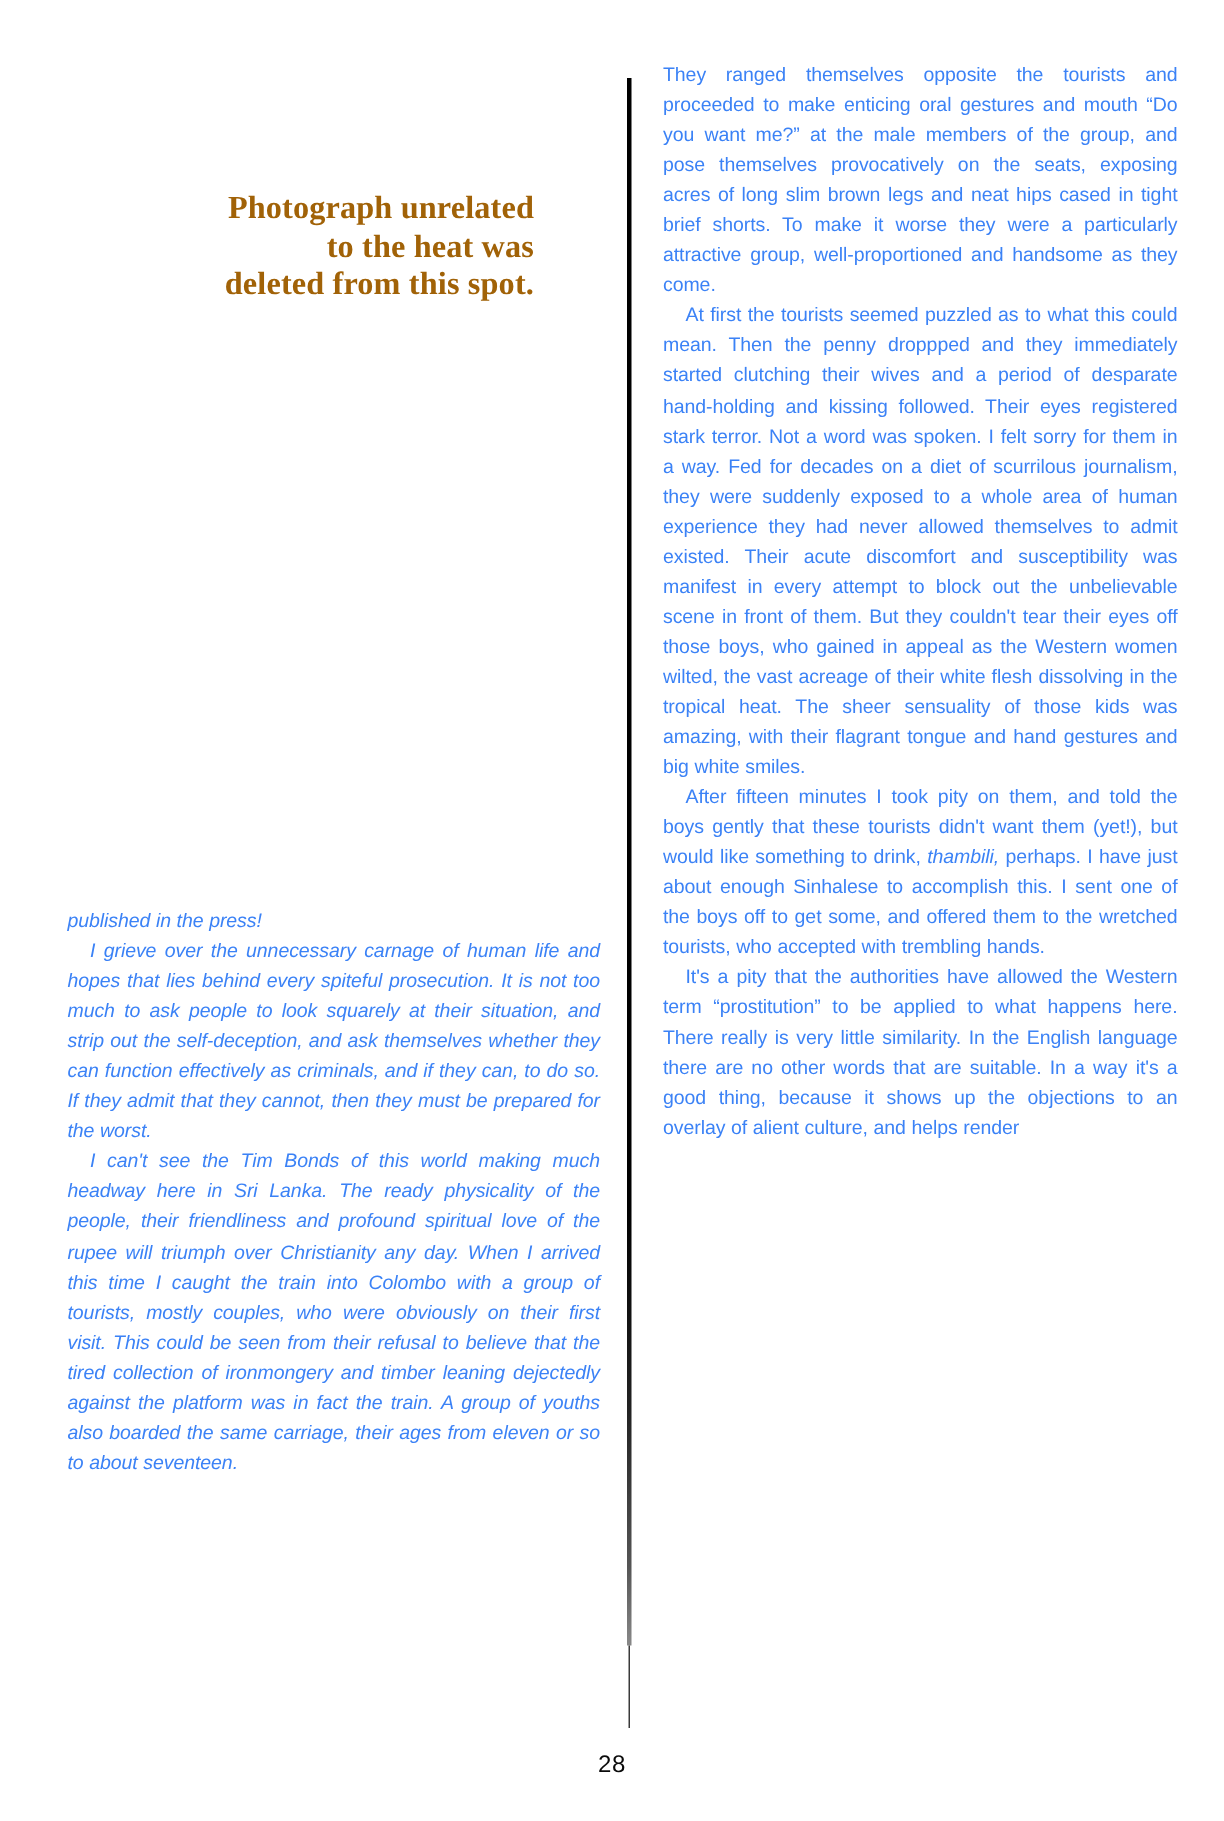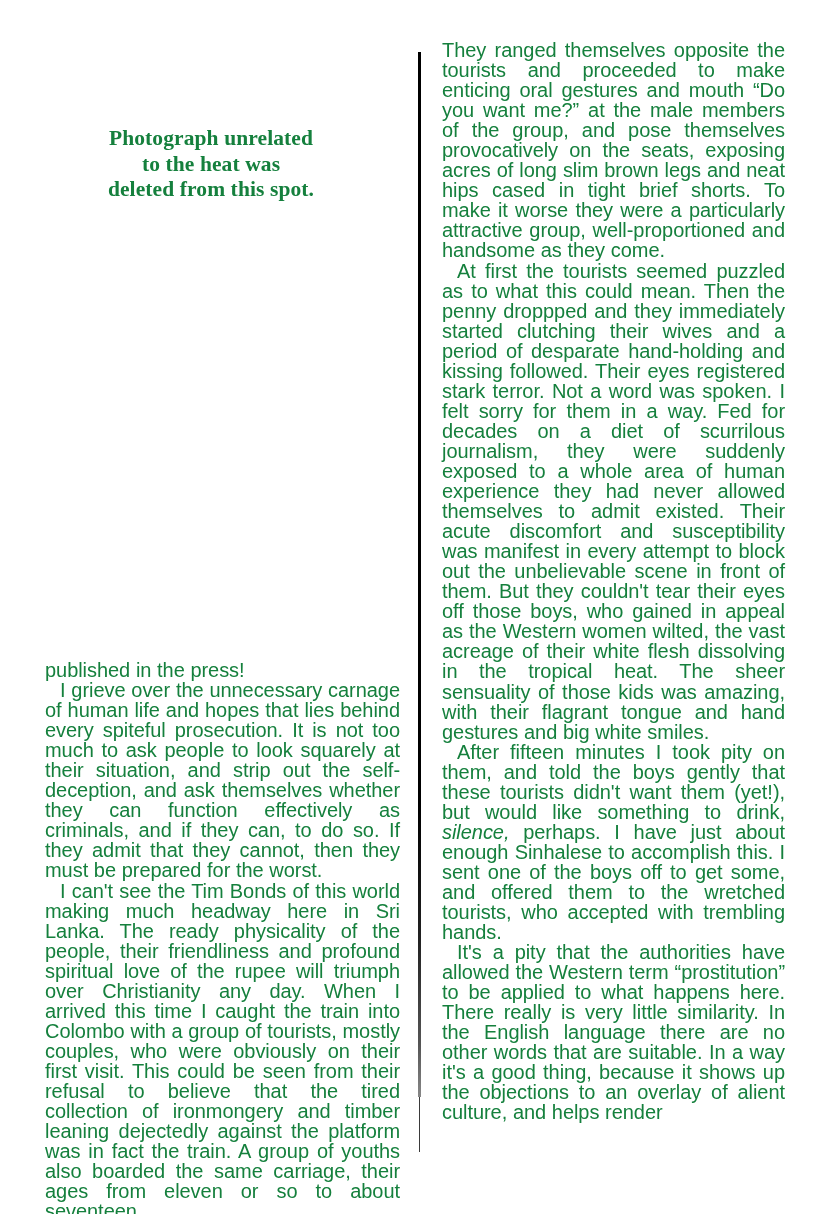--- a/index.html
+++ b/index.html
@@ -19,30 +19,31 @@
 
   .page {
     position: absolute;
     inset: 0;
   }
 
   
   .col {
     position: absolute;
     text-align: justify;
-    font-size: 20px;
+    font-size: 13px;
     line-height: 20.05px;
     letter-spacing: -0.05px;
     word-spacing: 0.2px;
-    color: #15803d;
+    color: #3b82f6;
   }
   .col-left {
     left: 45px;
-    top: 660px;
+    top: 604px;
     width: 355px;
+    font-style: italic;
   }
   .col-right {
     left: 442px;
     top: 40px;
     width: 343px;
   }
 
   .col p {
     margin: 0;
     text-align: justify;
@@ -79,26 +80,26 @@
     height: 55px;
     background: #3a3a3a;
   }
 
   
   .notice {
     position: absolute;
     left: 66px;
     top: 126px;
     width: 290px;
-    text-align: center;
+    text-align: right;
     font-family: "Liberation Serif", serif;
     font-weight: bold;
     font-size: 21.5px;
     line-height: 25.5px;
-    color: #15803d;
+    color: #a16207;
     letter-spacing: 0.1px;
   }
   .notice div {
     white-space: nowrap;
   }
 
   
   .folio {
     position: absolute;
     left: 0;
@@ -126,18 +127,19 @@
 
   <div class="col col-left">
       <p>published in the press!</p>
       <p class="indent">I grieve over the unnecessary carnage of human life and hopes that lies behind every spiteful prosecution. It is not too much to ask people to look squarely at their situation, and strip out the self-deception, and ask themselves whether they can function effectively as criminals, and if they can, to do so. If they admit that they cannot, then they must be prepared for the worst.</p>
       <p class="indent">I can't see the Tim Bonds of this world making much headway here in Sri Lanka. The ready physicality of the people, their friendliness and profound spiritual love of the rupee will triumph over Christianity any day. When I arrived this time I caught the train into Colombo with a group of tourists, mostly couples, who were obviously on their first visit. This could be seen from their refusal to believe that the tired collection of ironmongery and timber leaning dejectedly against the platform was in fact the train. A group of youths also boarded the same carriage, their ages from eleven or so to about seventeen.</p>
     </div>
 
   <div class="col col-right">
       <p>They ranged themselves opposite the tourists and proceeded to make enticing oral gestures and mouth “Do you want me?” at the male members of the group, and pose themselves provocatively on the seats, exposing acres of long slim brown legs and neat hips cased in tight brief shorts. To make it worse they were a particularly attractive group, well-proportioned and handsome as they come.</p>
       <p class="indent">At first the tourists seemed puzzled as to what this could mean. Then the penny droppped and they immediately started clutching their wives and a period of desparate hand-holding and kissing followed. Their eyes registered stark terror. Not a word was spoken. I felt sorry for them in a way. Fed for decades on a diet of scurrilous journalism, they were suddenly exposed to a whole area of human experience they had never allowed themselves to admit existed. Their acute discomfort and susceptibility was manifest in every attempt to block out the unbelievable scene in front of them. But they couldn't tear their eyes off those boys, who gained in appeal as the Western women wilted, the vast acreage of their white flesh dissolving in the tropical heat. The sheer sensuality of those kids was amazing, with their flagrant tongue and hand gestures and big white smiles.</p>
-      <p class="indent">After fifteen minutes I took pity on them, and told the boys gently that these tourists didn't want them (yet!), but would like something to drink, <em>silence,</em> perhaps. I have just about enough Sinhalese to accomplish this. I sent one of the boys off to get some, and offered them to the wretched tourists, who accepted with trembling hands.</p>
+      <p class="indent">After fifteen minutes I took pity on them, and told the boys gently that these tourists didn't want them (yet!), but would like something to drink, <em>thambili,</em> perhaps. I have just about enough Sinhalese to accomplish this. I sent one of the boys off to get some, and offered them to the wretched tourists, who accepted with trembling hands.</p>
       <p class="indent">It's a pity that the authorities have allowed the Western term “prostitution” to be applied to what happens here. There really is very little similarity. In the English language there are no other words that are suitable. In a way it's a good thing, because it shows up the objections to an overlay of alient culture, and helps render</p>
     </div>
 
+  <div class="folio">28</div>
 
 </div>
 
 </body></html>

